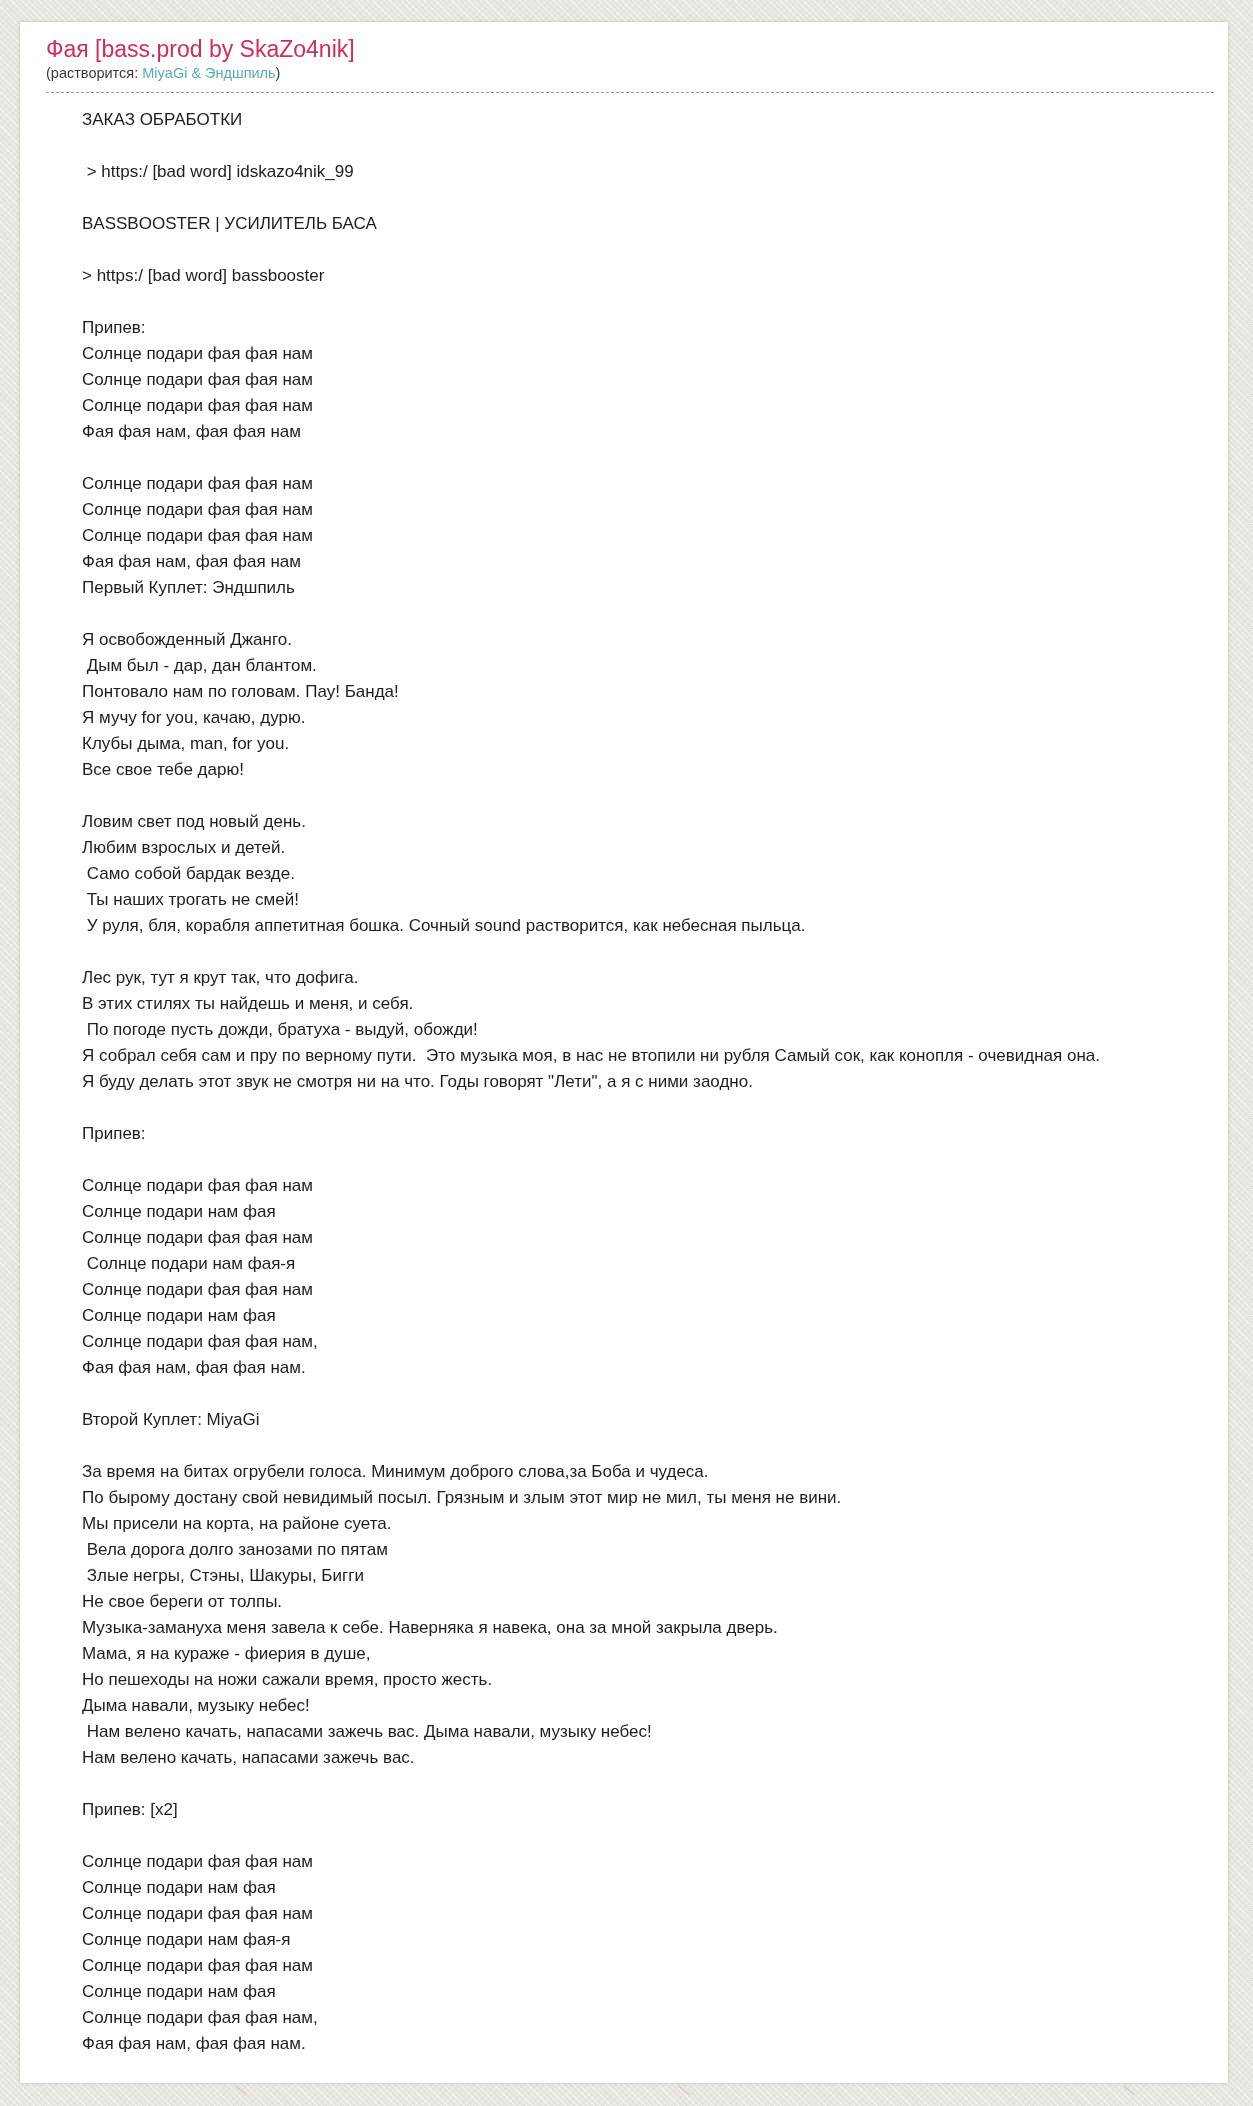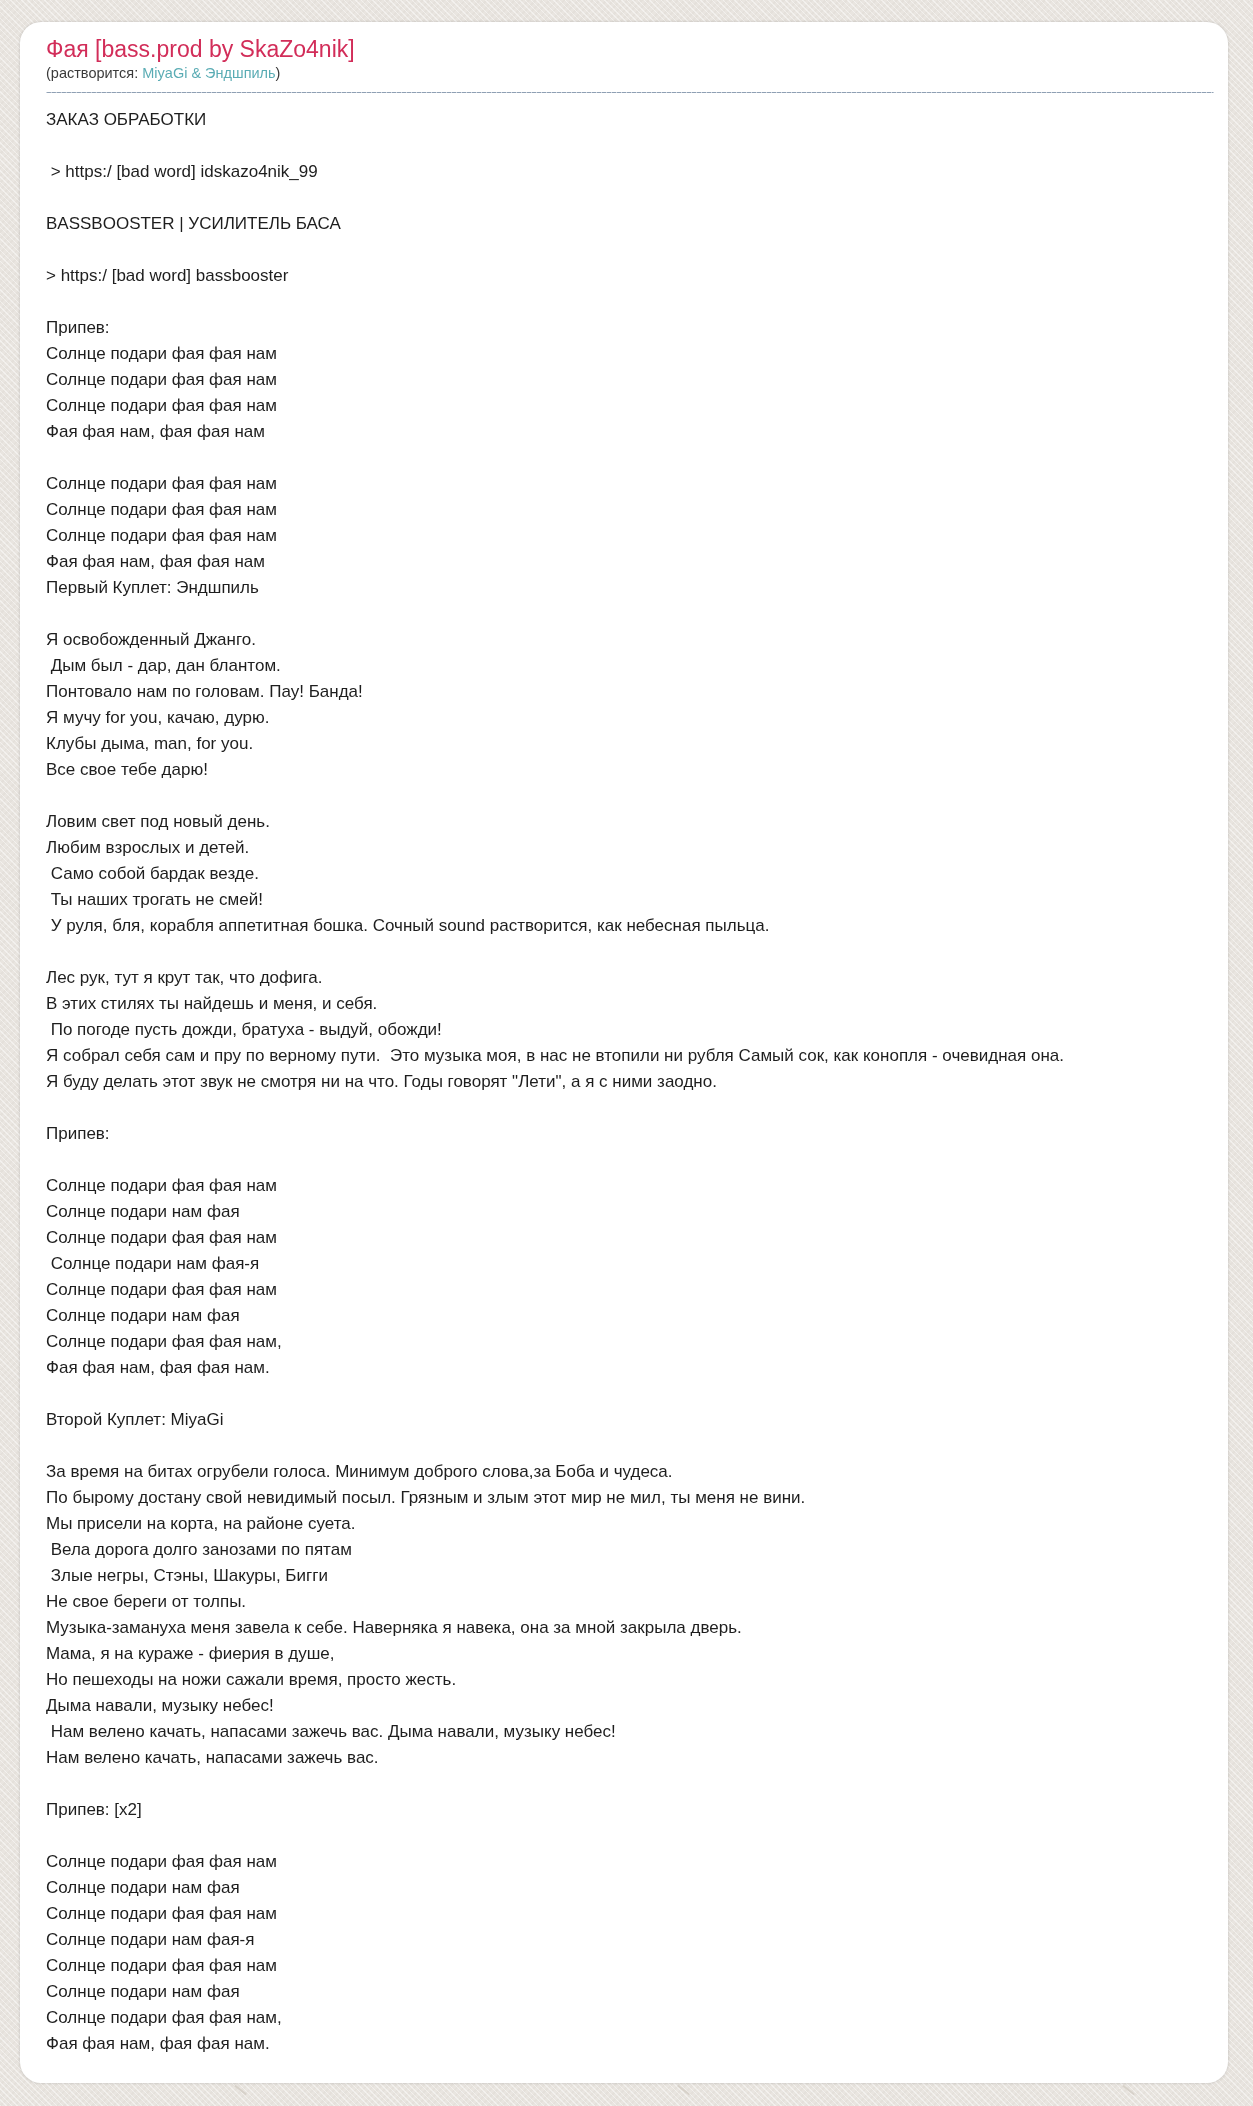--- a/index.html
+++ b/index.html
@@ -1,20 +1,20 @@
 <!DOCTYPE html>
 <html lang="ru" style="--bg: #e9e5e0; --card: #ffffff; --title: #d22d59; --link: #5aacb4; --sep: #8fa0b4; --text: #1e1e1e;"><head>
 <meta charset="utf-8">
 <title>Фая [bass.prod by SkaZo4nik]</title>
 <style>
   :root{
     --bg:#e9e5e0; --card:#ffffff; --title:#d22d59; --link:#5aacb4;
     --sep:#8fa0b4; --text:#1e1e1e; --label:#3a3a3a;
   }
-  *{margin:0;padding:0;box-sizing:border-box;border-radius:21px;}
+  *{margin:0;padding:0;box-sizing:border-box;}
   html,body{width:1253px;height:2106px;overflow:hidden;}
   body{
     position:relative;
     font-family:"Liberation Sans","DejaVu Sans",sans-serif;
     background-color:var(--bg);
     background-image:
       repeating-linear-gradient(45deg, rgba(255,255,255,.45) 0 1px, rgba(255,255,255,0) 1px 4px),
       repeating-linear-gradient(-45deg, rgba(120,110,95,.04) 0 2px, rgba(120,110,95,0) 2px 5px);
   }
   .card{
@@ -39,20 +39,21 @@
     margin-top:10px; margin-right:2px;
     border-bottom:1px dashed var(--sep);
     height:0;
   }
   pre.lyrics{
     margin-top:14px;
     font-family:"Liberation Sans","DejaVu Sans",sans-serif;
     font-size:17px; line-height:26px;
     color:var(--text);
     white-space:pre;
+    margin-left:36px;
   }
   .texture-mark{
     position:absolute; width:15px; height:2px;
     background:#d7d1c9; transform:rotate(38deg);
     border-radius:1px;
   }
   .texture-mark.m1{left:233px; top:2089px;}
   .texture-mark.m2{left:676px; top:2089px;}
   .texture-mark.m3{left:1121px; top:2089px;}
 </style>

